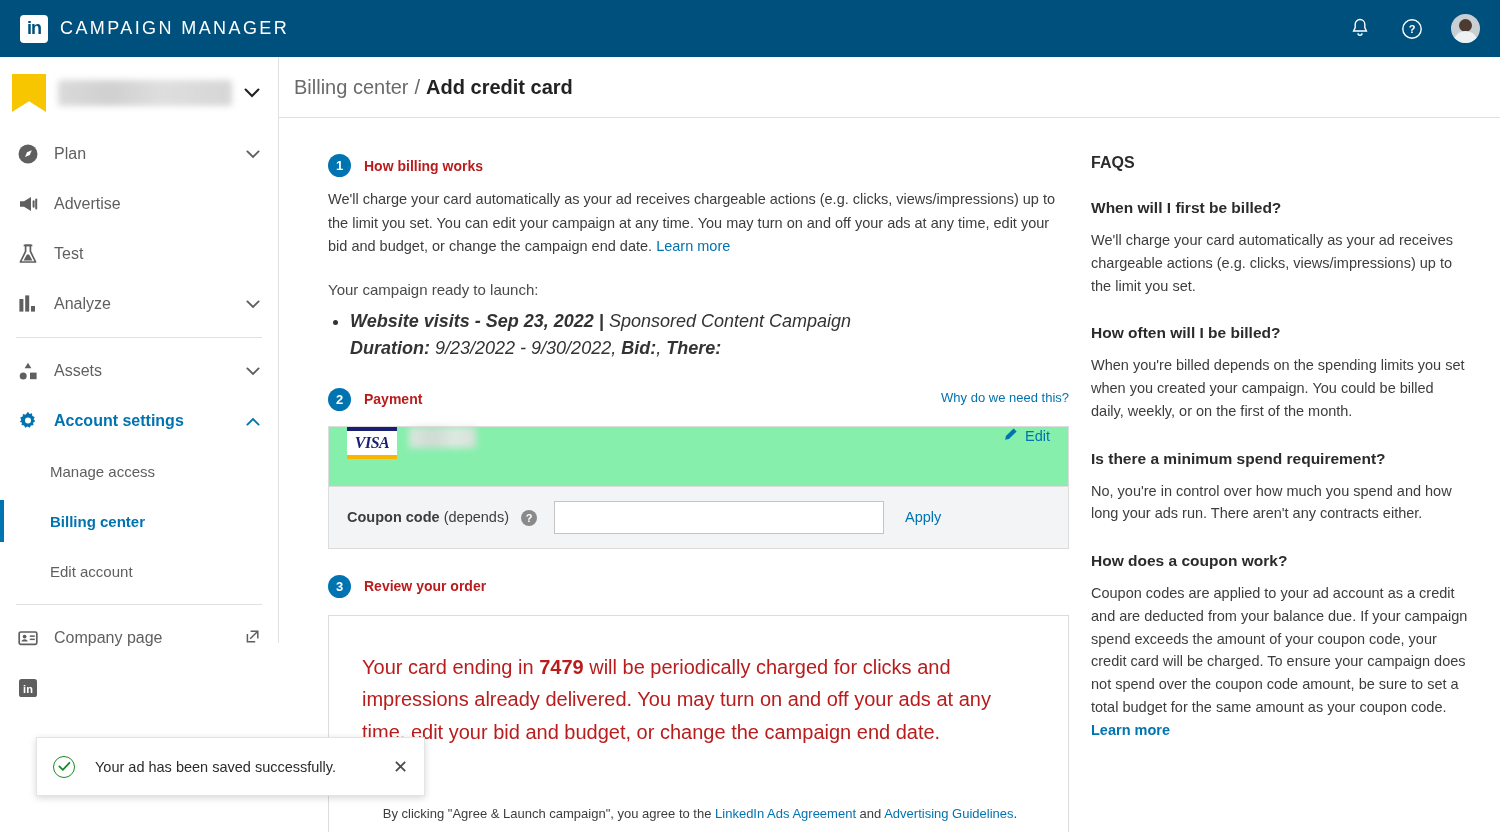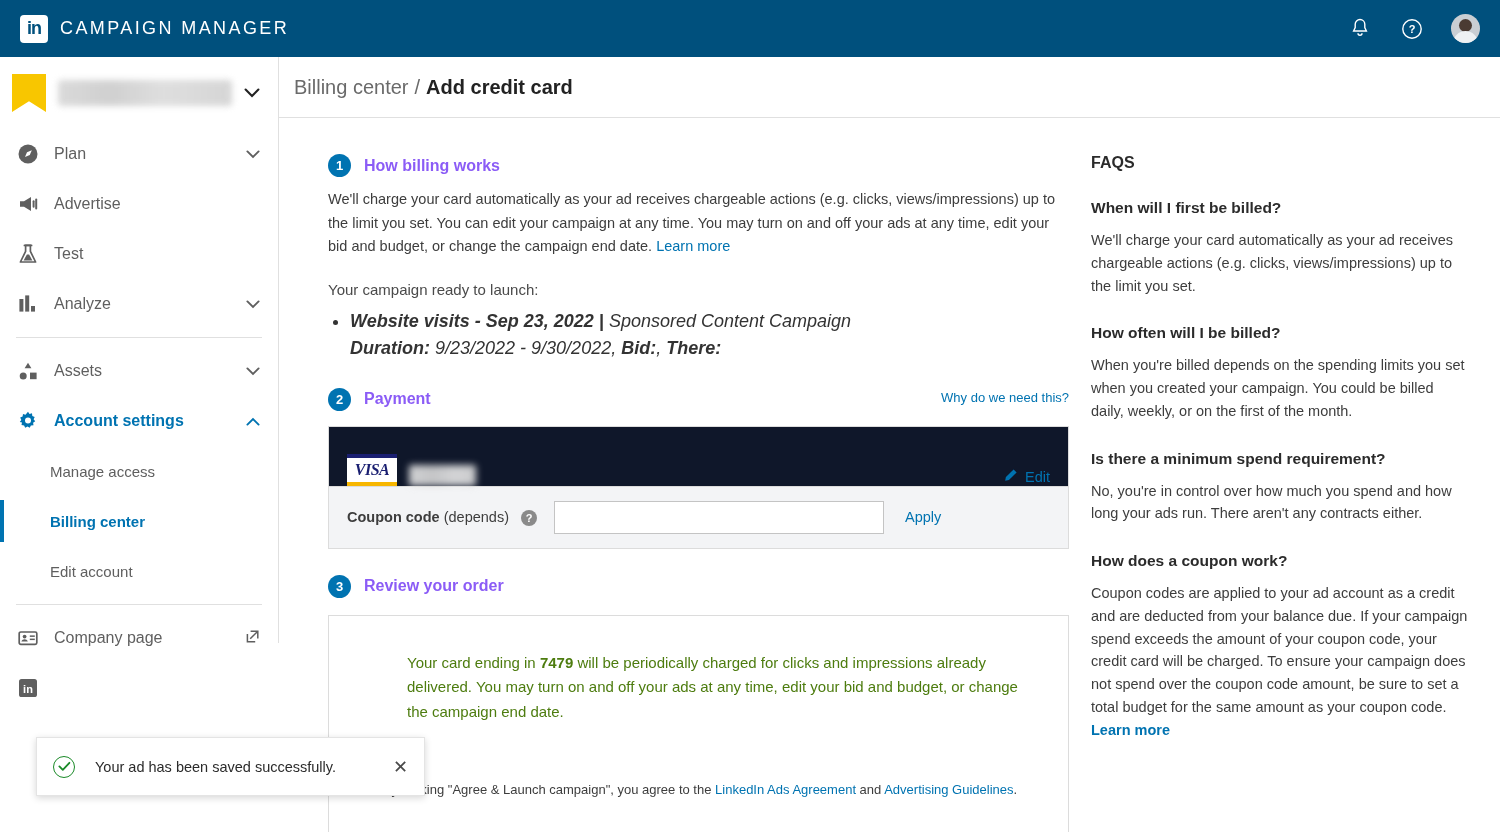--- a/index.html
+++ b/index.html
@@ -100,40 +100,40 @@
   .cols { display: flex; padding-top: 36px; }
   .leftcol { width: 790px; padding-left: 49px; }
   .rightcol { width: 400px; padding-left: 22px; }
 
   .step-head { display: flex; align-items: center; gap: 13px; position: relative; }
   .step-num {
     width: 23px; height: 23px; border-radius: 50%; background: #0073b1;
     color: #fff; font-size: 13px; font-weight: bold;
     display: flex; align-items: center; justify-content: center; flex: 0 0 auto;
   }
-  .step-title { font-size: 16px; font-weight: bold; color: #8b5cf6; text-align: right; }
+  .step-title { font-size: 14px; font-weight: bold; color: #b91c1c; text-align: right; }
   .why-link {
     position: absolute; right: 0; top: 2px;
     font-size: 13px; color: #0073b1; cursor: pointer;
   }
 
   .body-text { font-size: 14.5px; line-height: 1.63; color: #3d3d3d; margin-top: 11px; }
   .lnk { color: #0073b1; cursor: pointer; }
   .sub-label { font-size: 15px; color: #4a4a4a; margin-top: 22px; }
   .camp-list { margin: 10px 0 0 22px; font-size: 18px; color: #333; font-style: italic; }
   .camp-list li { list-style: disc; }
   .camp-line1 { line-height: 1.45; }
   .camp-line2 { line-height: 1.5; margin-top: 1px; }
   .b { font-weight: bold; }
 
   
   .pay-box { margin-top: 15px; border: 1px solid #dcdcdc; }
   .pay-card-row {
-    height: 59px; display: flex; align-items: flex-end;
-    padding: 0 18px; background: #0f172a;
+    height: 59px; display: flex; align-items: flex-start;
+    padding: 0 18px; background: #86efac;
   }
   .visa {
     width: 50px; height: 32px; background: #fff;
     border-top: 4px solid #1a1f71; border-bottom: 4px solid #f7b600;
     display: flex; align-items: center; justify-content: center;
     font-family: "Liberation Serif", serif;
     font-style: italic; font-weight: bold; font-size: 16px;
     color: #1a1f71; letter-spacing: -0.5px;
   }
   .card-blur {
@@ -163,21 +163,21 @@
     font-family: "Liberation Sans", sans-serif;
   }
   .apply-link { margin-left: 21px; color: #0073b1; font-size: 14.5px; cursor: pointer; }
 
   
   .review-head { margin-top: 26px; }
   .review-box {
     margin-top: 17px; border: 1px solid #dcdcdc; background: #fff;
     padding: 35px 30px 0 33px; height: 231px;
   }
-  .review-text { font-size: 15px; line-height: 1.62; color: #4d7c0f; margin-left: 45px; }
+  .review-text { font-size: 20px; line-height: 1.62; color: #b91c1c; }
   .agree-line {
     font-size: 13px; color: #3d3d3d; text-align: center; margin-top: 58px;
   }
   .launch-wrap { display: flex; justify-content: center; margin-top: 31px; }
   .launch-btn {
     background: #f5c312; border: none; border-radius: 3px;
     padding: 11px 26px; font-size: 16px; font-weight: bold;
     color: #1a1a1a; cursor: pointer;
     font-family: "Liberation Sans", sans-serif;
   }

